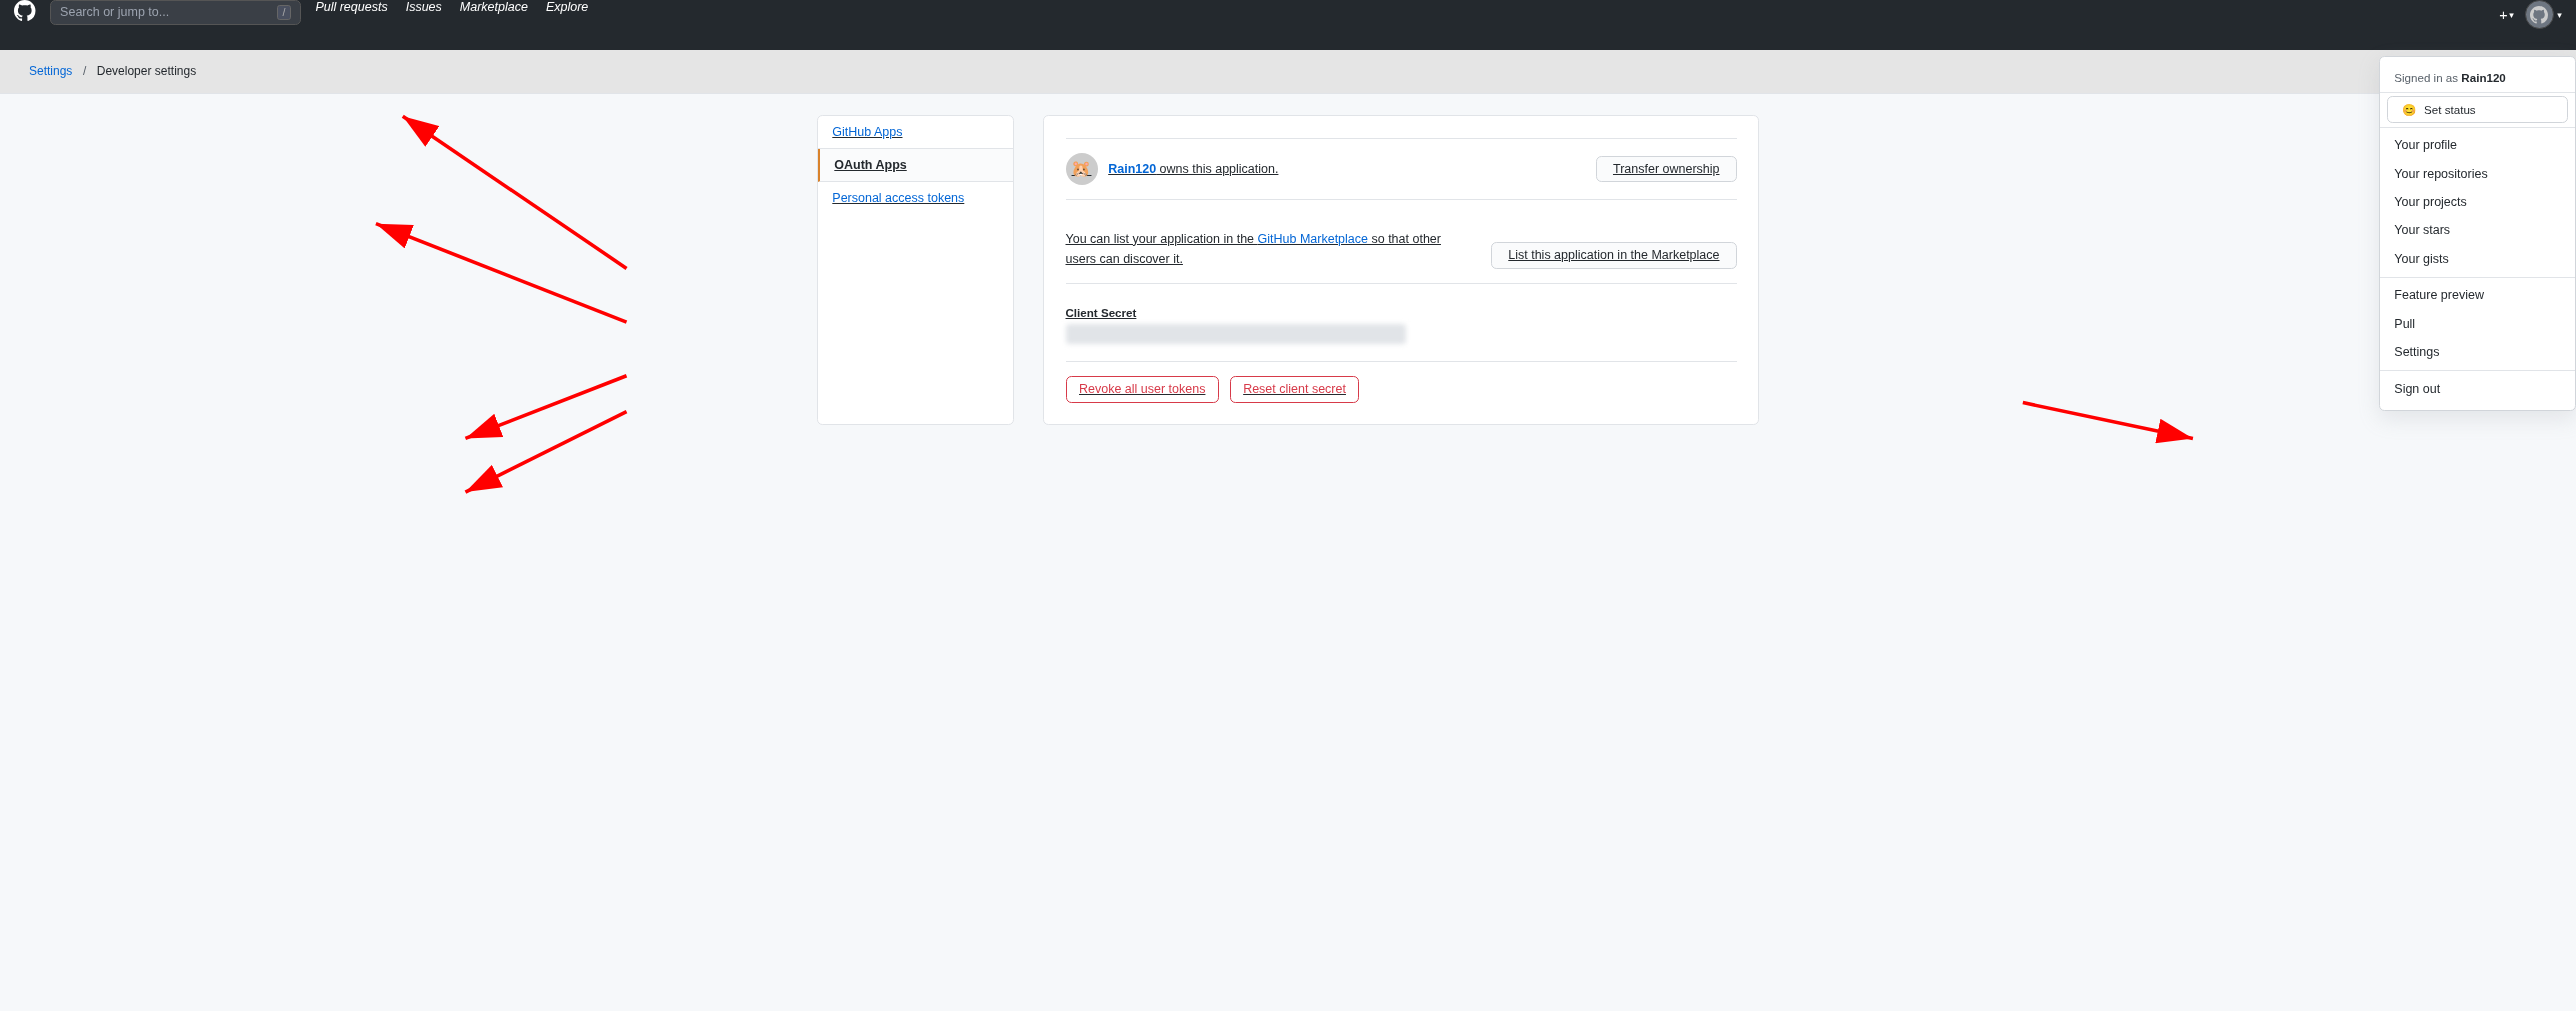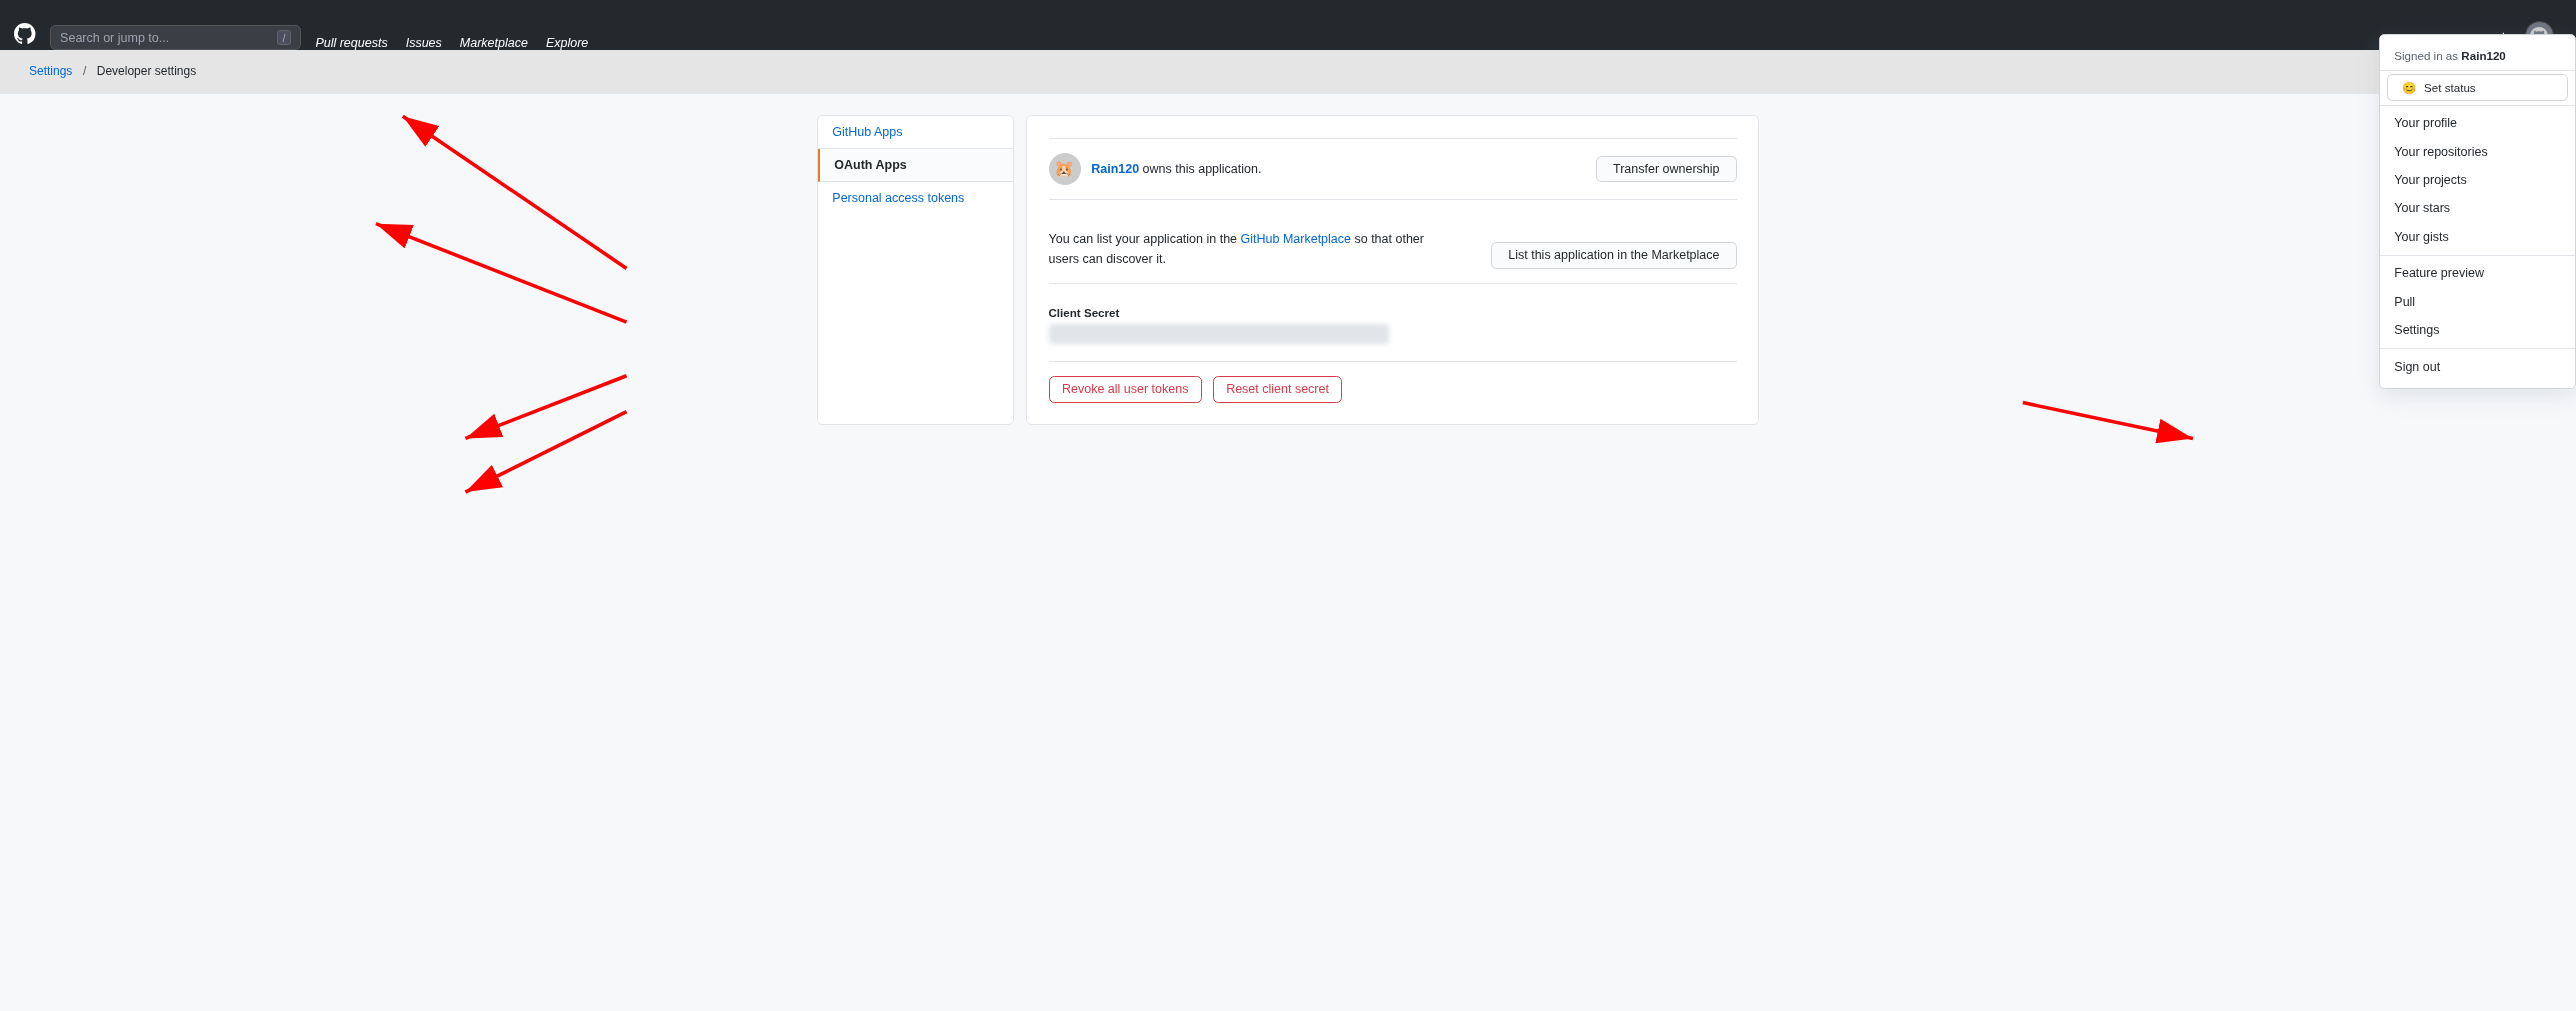--- a/index.html
+++ b/index.html
@@ -3,21 +3,21 @@
   <meta charset="utf-8">
   <style>
     * { margin: 0; padding: 0; box-sizing: border-box; }
     body { font-family: -apple-system, BlinkMacSystemFont, "Segoe UI", Helvetica, Arial, sans-serif; font-size: 12.5px; background: #f6f8fa; color: #24292e; }
 
     
     .header {
       background: #24292e;
       height: 50px;
       display: flex;
-      align-items: flex-end;
+      align-items: flex-start;
       padding: 0 14.3px;
       gap: 14.3px;
       position: relative;
     }
     .header-logo {
       color: white;
       font-size: 21.5px;
       cursor: pointer;
       flex-shrink: 0;
     }
@@ -110,21 +110,22 @@
     }
     .breadcrumb a { color: #0366d6; text-decoration: none; }
     .breadcrumb-sep { color: #586069; margin: 0 7.2px; }
 
     
     .page-container {
       display: flex;
       max-width: 985px;
       margin: 21.5px auto;
       padding: 0 21.5px;
-      gap: 12px;
+      gap: 29px;
+      text-decoration: underline;
     }
 
     
     .sidebar {
       width: 197px;
       flex-shrink: 0;
       background: white;
       border: 0.9px solid #e1e4e8;
       border-radius: 5.4px;
       overflow: hidden;
@@ -240,21 +241,21 @@
     .actions-row {
       display: flex;
       gap: 10.7px;
       padding-top: 14px;
       border-top: 0.9px solid #e1e4e8;
     }
 
     
     .dropdown-menu {
       position: fixed;
-      top: 34px;
+      top: 56px;
       right: 0;
       width: 197px;
       background: white;
       border: 0.9px solid #d1d5da;
       border-radius: 5.4px;
       box-shadow: 0 7.2px 21.5px rgba(149,157,165,0.2);
       z-index: 100;
       padding: 7.2px 0;
     }
     .dropdown-header {

